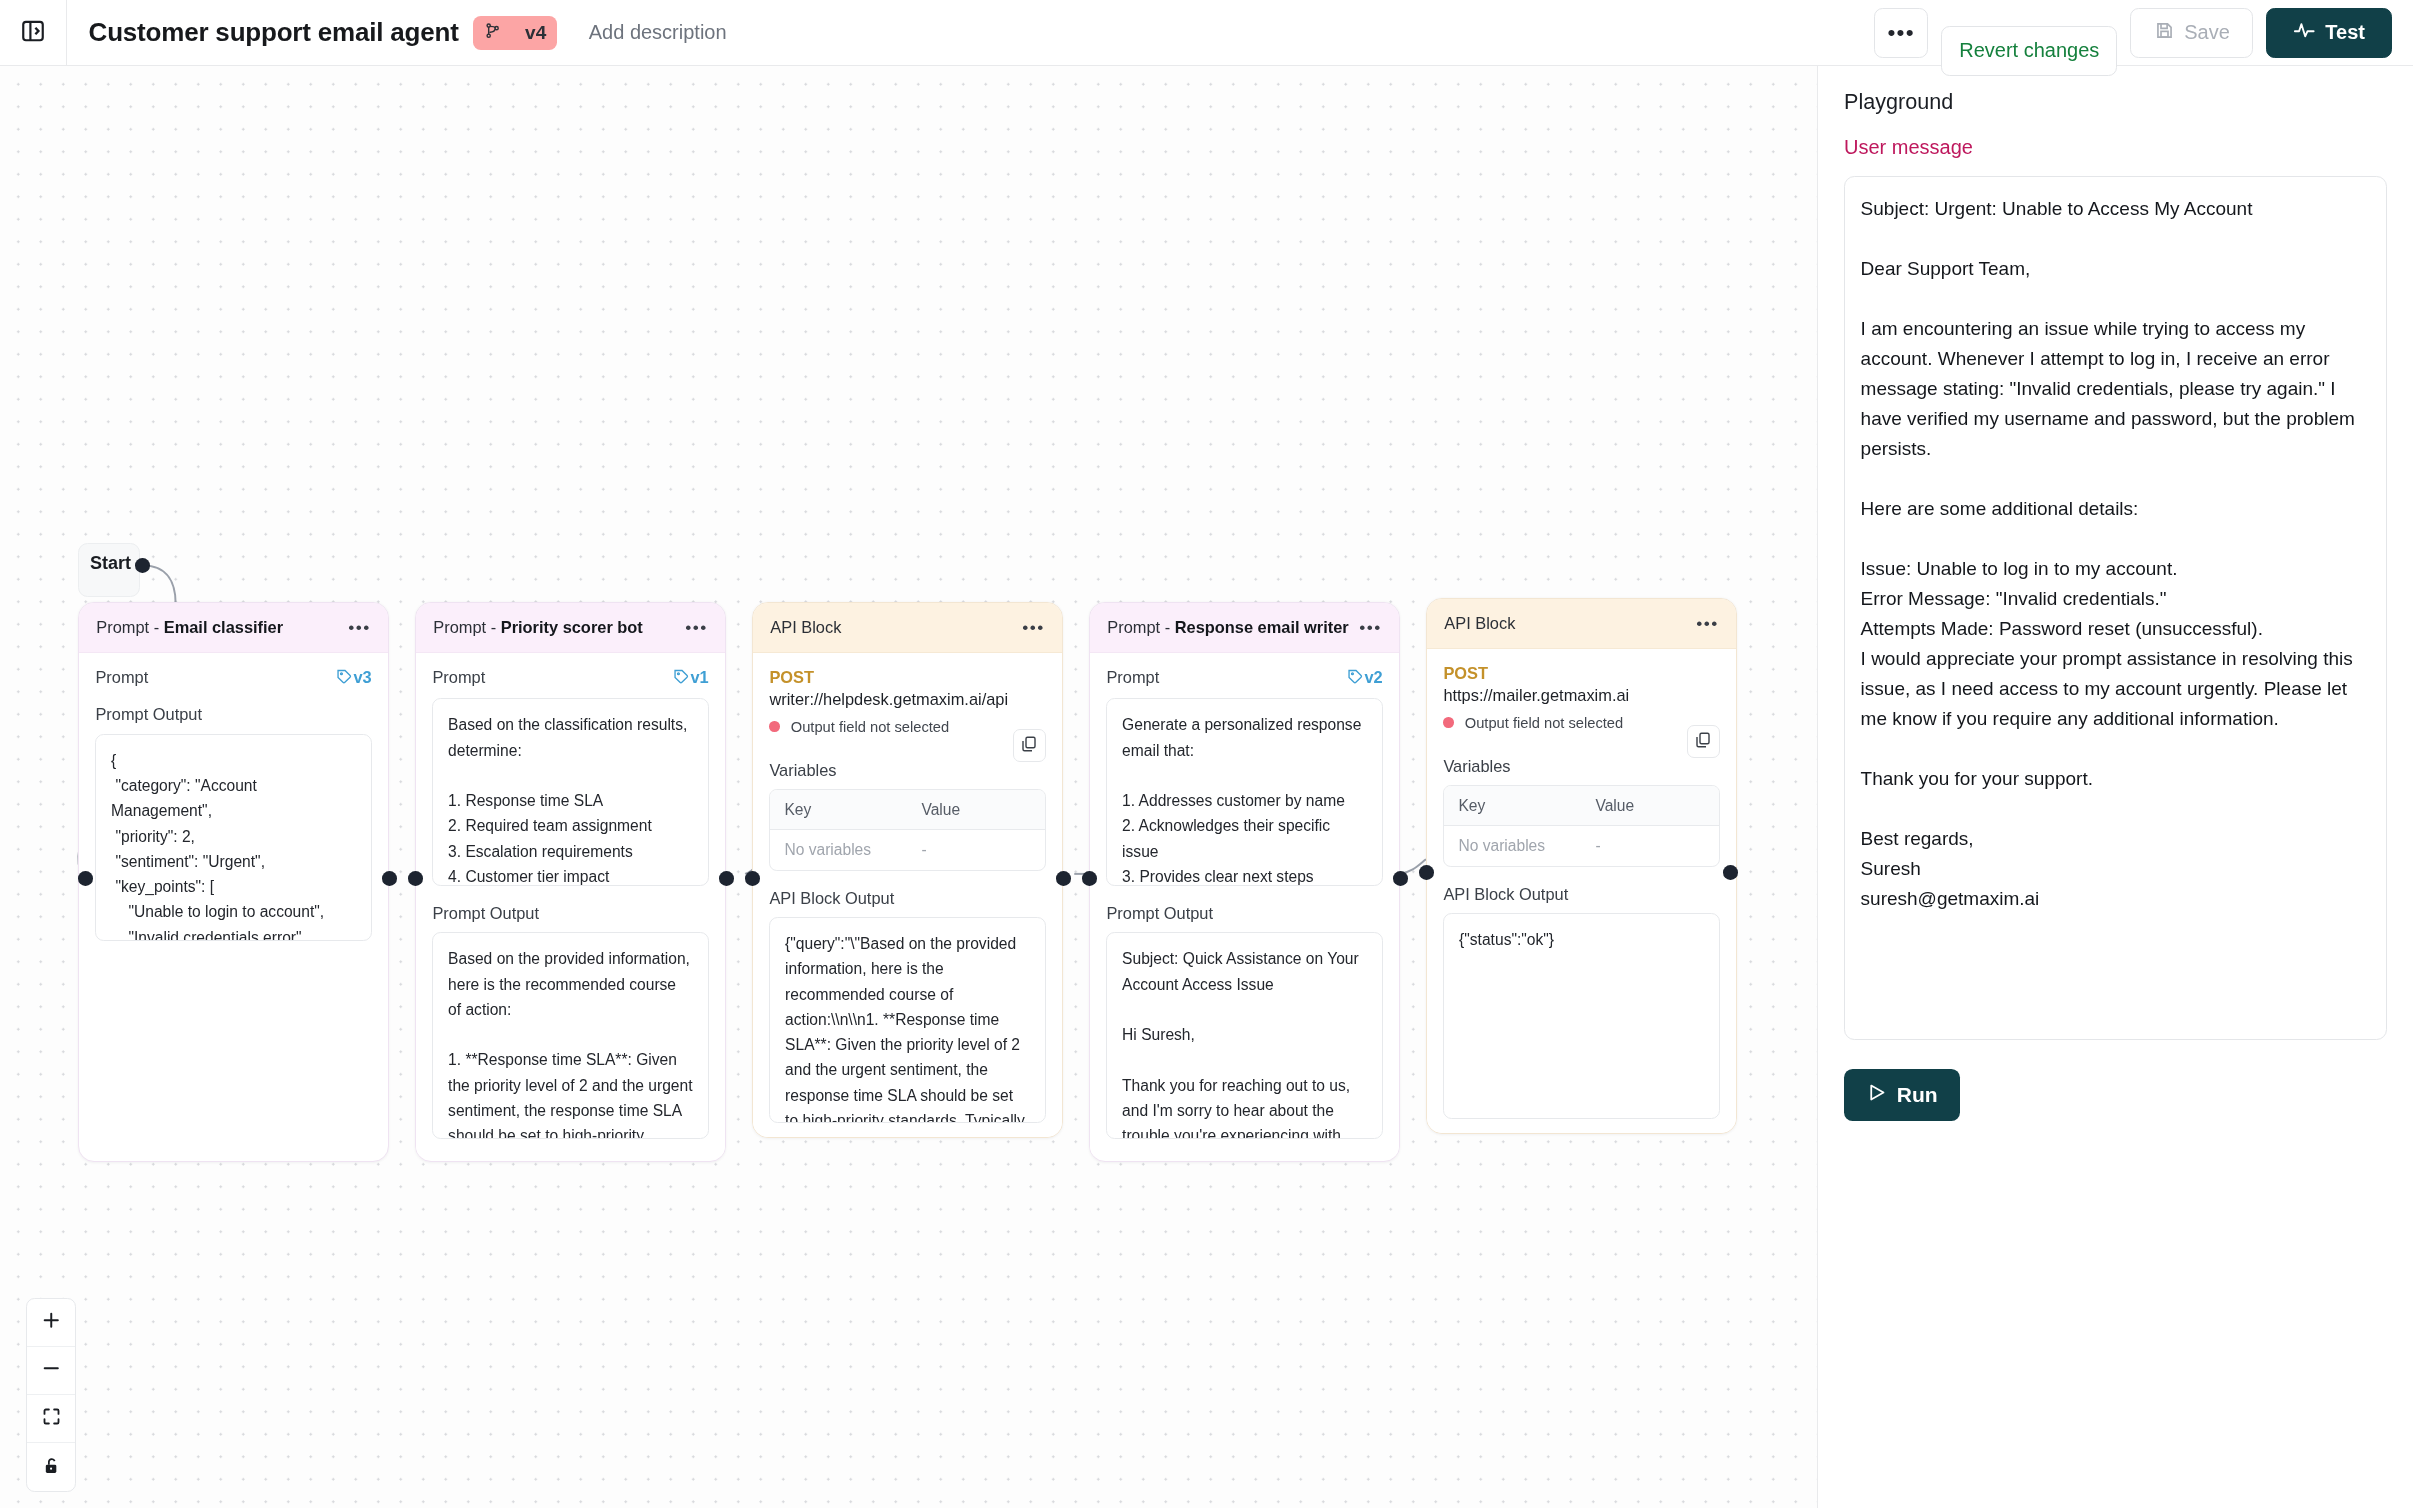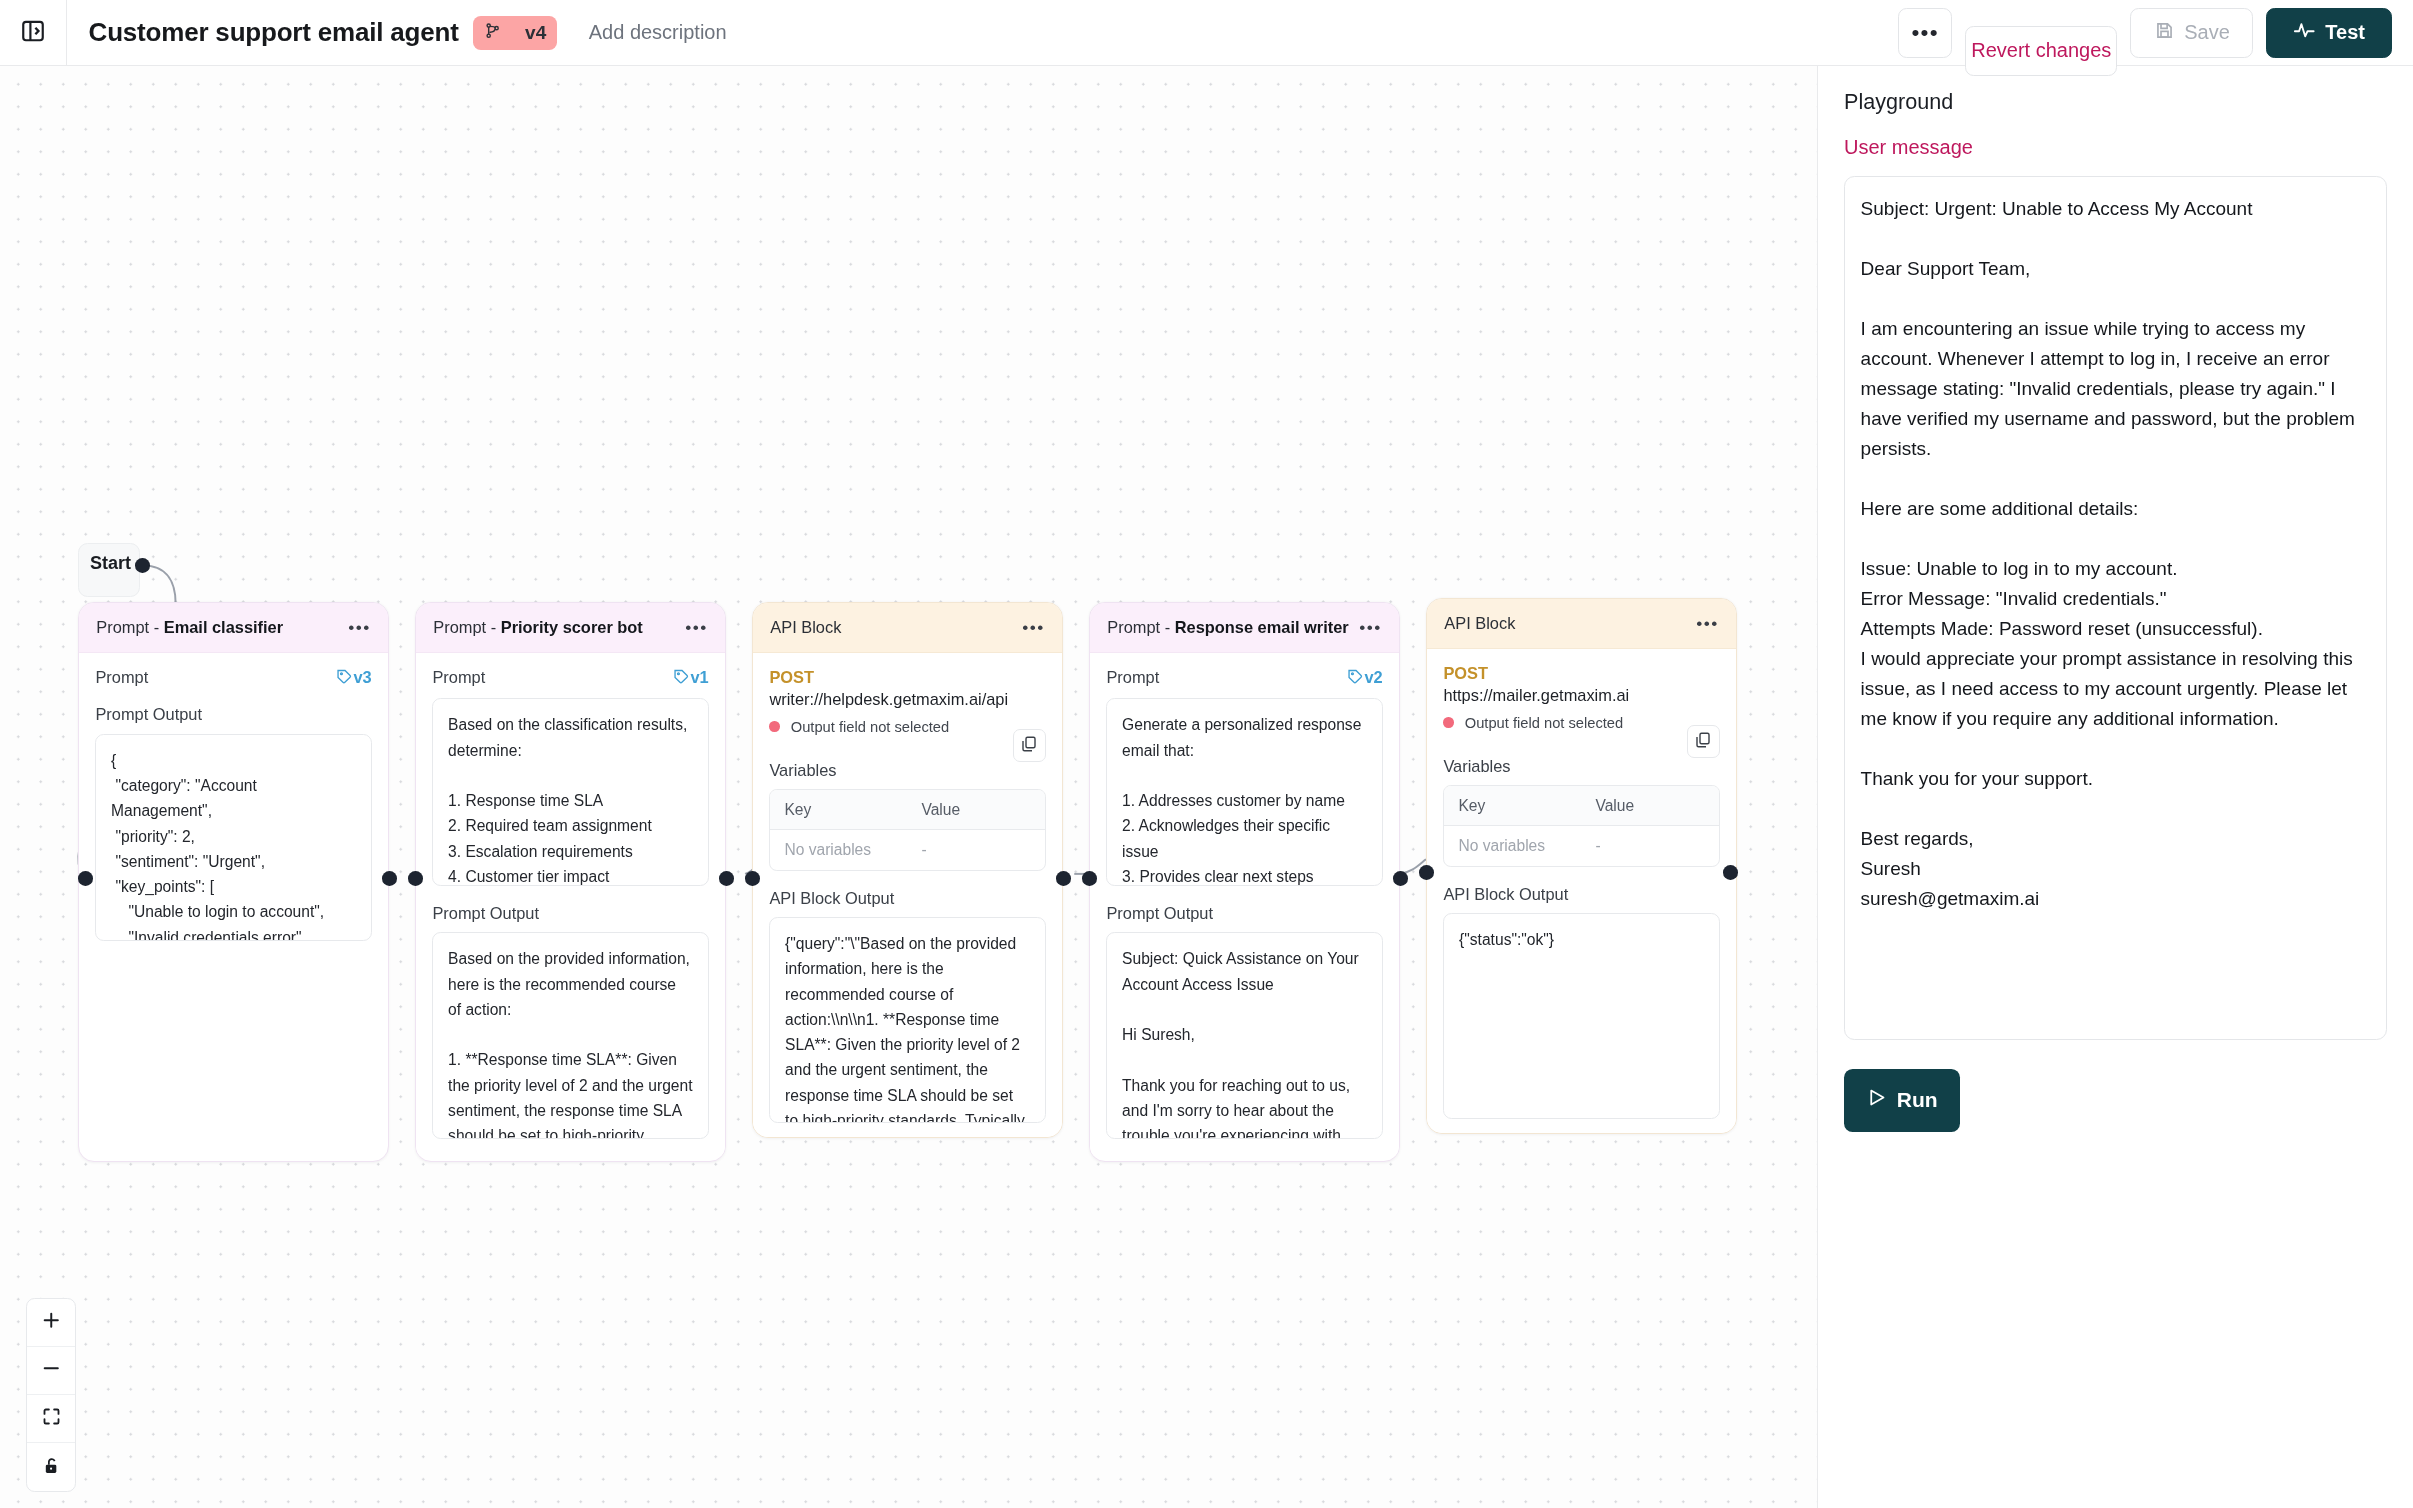--- a/index.html
+++ b/index.html
@@ -41,21 +41,21 @@
     margin-left: auto; display: flex; align-items: center; gap: 13px;
     padding-right: 21px;
   }
   .btn {
     height: 50px; border: 0.9px solid #e3e5e8; border-radius: 8.6px;
     background: #fff; display: flex; align-items: center; justify-content: center;
     gap: 9.5px; font-size: 20px; cursor: pointer; color: #20232a;
   }
   .btn-ellipsis { width: 54px; }
   .btn-ellipsis .dots { font-size: 22.5px; line-height: 0.6; color: #24272e; letter-spacing: 1.3px; }
-  .btn-revert { padding: 0 5px; color: #be185d; margin-top: 36px; }
+  .btn-revert { padding: 0 17px; color: #15803d; margin-top: 36px; }
   .btn-save { padding: 0 22.5px; color: #a9aeb6; }
   .btn-test {
     padding: 0 26px; background: #114048; border-color: #114048; color: #fff;
     font-weight: 600;
   }
 
   
   .body-row { flex: 1 1 auto; display: flex; min-height: 0; position: relative; }
 
   
@@ -160,21 +160,21 @@
   .pg-title { font-size: 21.6px; color: #1b1e24; margin-bottom: 21px; }
   .pg-sub { font-size: 20px; color: #be185d; margin-bottom: 17.3px; }
   .pg-textarea {
     border: 0.9px solid #e4e6e9; border-radius: 10.4px;
     padding: 17.3px 15.6px;
     height: 864px; overflow: hidden;
     font-size: 19px; line-height: 1.58; color: #14171c;
     white-space: pre-wrap; word-break: break-word;
   }
   .run-btn {
-    margin-top: 29px; width: 116px; height: 63px;
+    margin-top: 29px; width: 116px; height: 52px;
     background: #114048; border-radius: 8.6px; color: #fff;
     display: flex; align-items: center; justify-content: center; gap: 9.5px;
     font-size: 21px; font-weight: 700; cursor: pointer;
   }
 </style>
 </head>
 <body>
 
 <div id="app">
 

